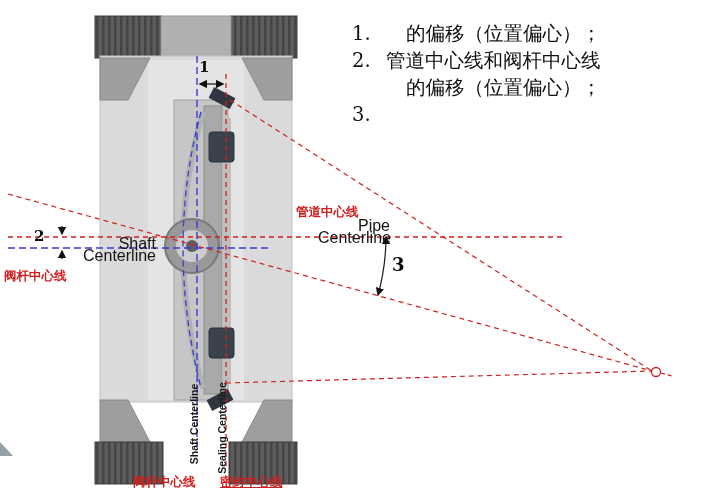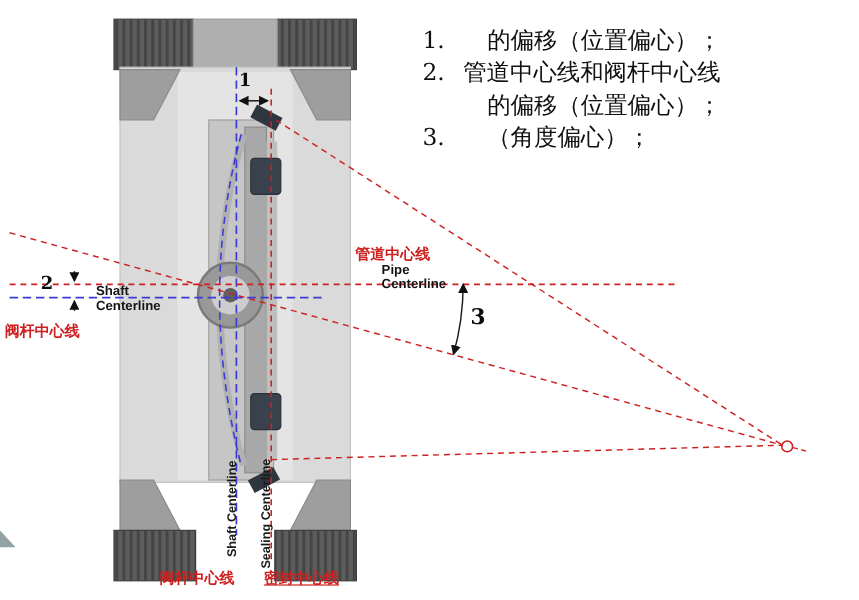--- a/index.html
+++ b/index.html
@@ -16,22 +16,22 @@
   }
   .note { display:flex; }
   .note-num { flex:0 0 34px; }
   .note-line2 { padding-left:20px; }
 
   
   .lbl { position:absolute; white-space:nowrap; }
   .cn-red { color:var(--red,#cf2020); font-size:12.5px; font-weight:bold; }
   .en-bold {
     font-family:"Liberation Sans","DejaVu Sans",sans-serif;
-    font-weight:bold; font-size:11px; line-height:11.5px;
-    color:#141414; text-align:left;
+    font-weight:normal; font-size:16px; line-height:11.5px;
+    color:#141414; text-align:right;
   }
   .marker { font-weight:bold; color:#0a0a0a; }
   .m1 { left:199px; top:58px;  font-size:15px; }
   .m2 { left:34px;  top:227px; font-size:15px; }
   .m3 { left:392px; top:254px; font-size:18px; }
   .v-label {
     position:absolute; white-space:nowrap;
     transform:translate(-50%,-50%) rotate(-90deg);
     font-family:"Liberation Sans","DejaVu Sans",sans-serif;
     font-weight:bold; font-size:10.5px; color:#1a1a1a;
@@ -113,21 +113,20 @@
     <div class="note">
       <span class="note-num">2.</span>
       <span class="note-body">
         <div>管道中心线和阀杆中心线</div>
         <div class="note-line2">的偏移（位置偏心）；</div>
       </span>
     </div>
     <div class="note">
       <span class="note-num">3.</span>
       <span class="note-body">
-        <div class="note-line2">（角度偏心）；</div>
       </span>
     </div>
   </div>
 
   <div class="lbl marker m1">1</div>
   <div class="lbl marker m2">2</div>
   <div class="lbl marker m3">3</div>
 
   <div class="lbl cn-red" style="left:296px; top:204px;">管道中心线</div>
 

